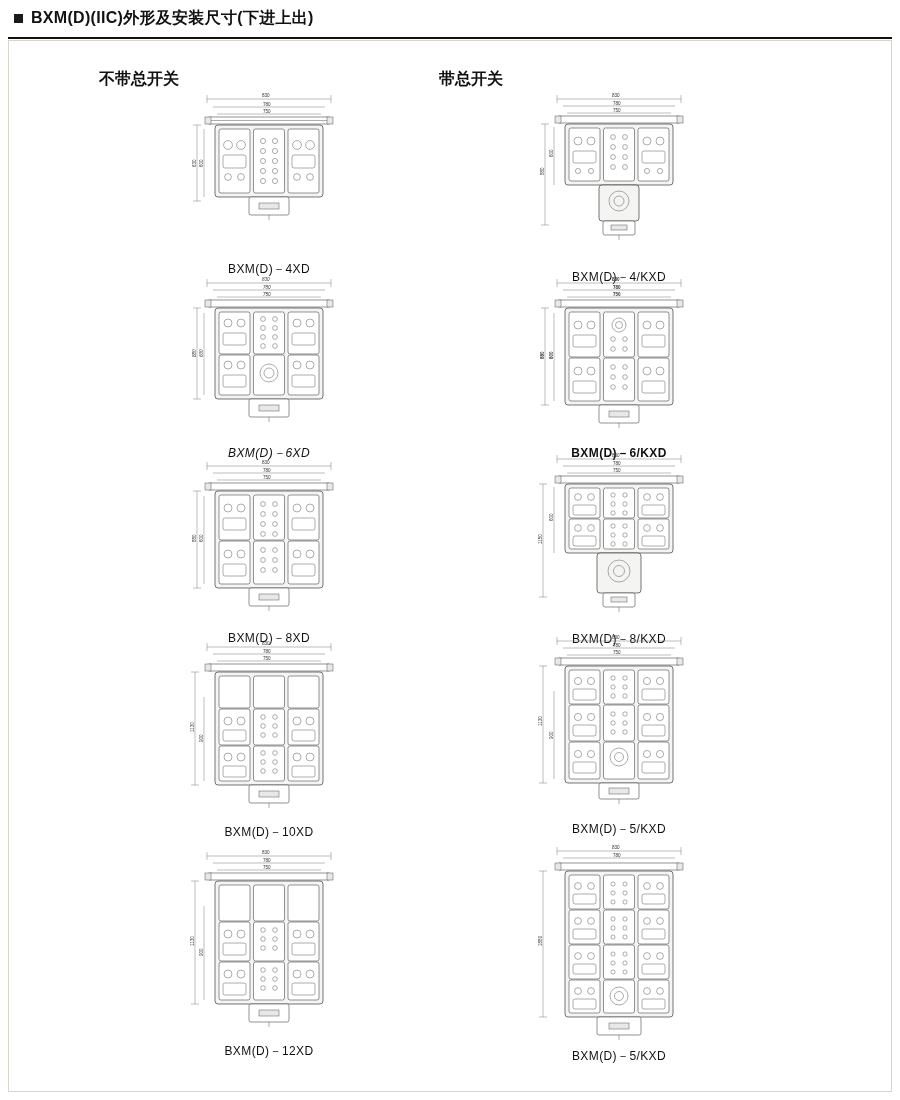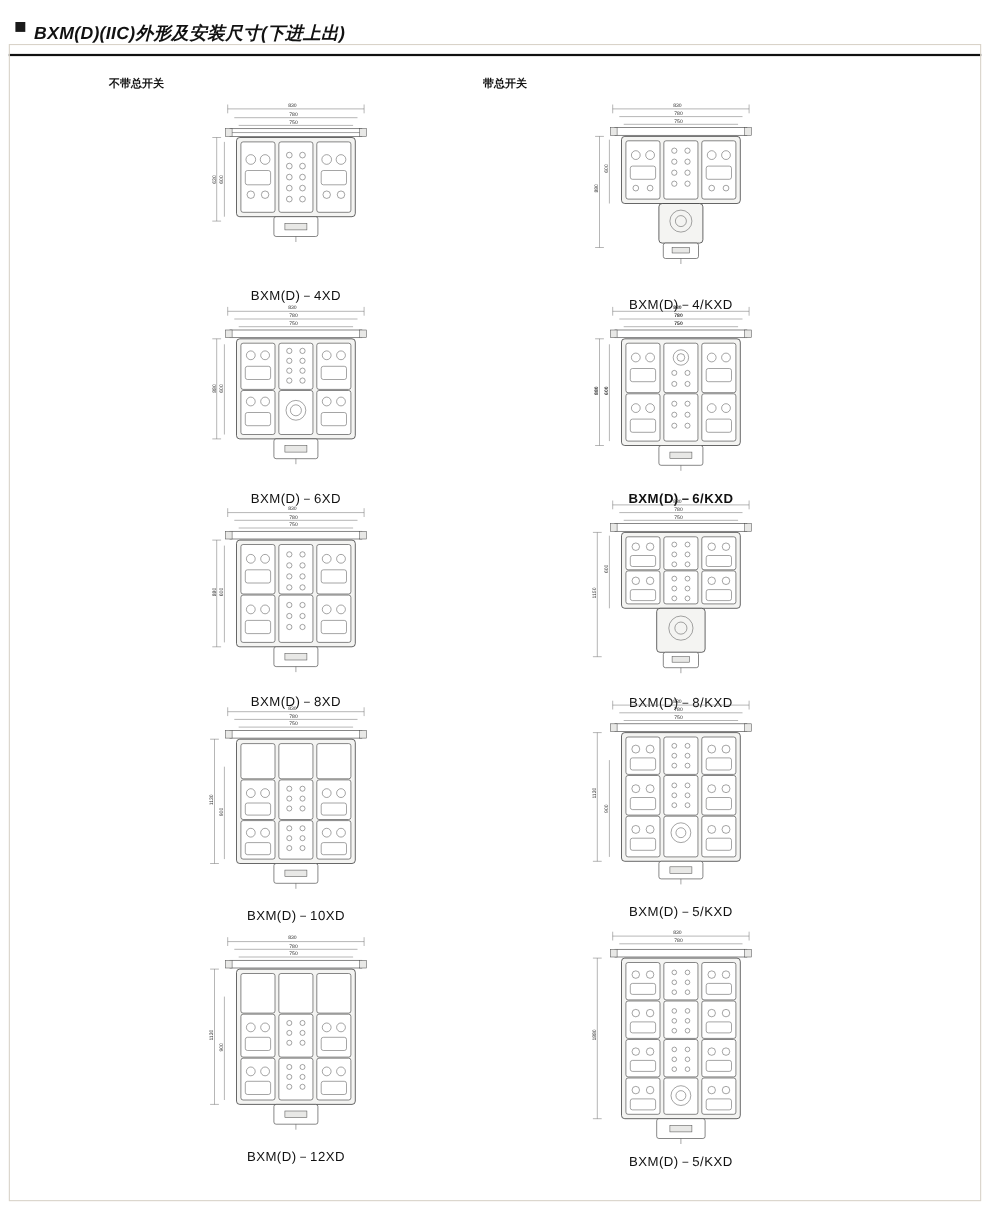--- a/index.html
+++ b/index.html
@@ -1,23 +1,23 @@
 <!DOCTYPE html>
 <html><head>
 <meta charset="utf-8">
 <style>
   html,body{margin:0;padding:0;background:#ffffff;}
   body{width:900px;height:1100px;font-family:"Liberation Sans","DejaVu Sans",sans-serif;color:#000;}
   .page{position:relative;width:900px;height:1100px;box-sizing:border-box;}
-  .header{display:flex;align-items:flex-start;gap:8px;padding:20px 0 8px 14px;font-style:italic;}
+  .header{display:flex;align-items:center;gap:8px;padding:8px 0 8px 14px;}
   .header .sq{width:9px;height:9px;background:#1a1a1a;display:inline-block;}
   .header .title{font-size:16px;font-weight:600;letter-spacing:.3px;color:#111;}
   .hrule{height:2px;background:#111;margin:0 8px 0 8px;}
   .frame{position:absolute;left:8px;top:40px;width:884px;height:1052px;border:1px solid #d9d3c9;box-sizing:border-box;}
-  .colhead{position:absolute;font-size:10px;font-weight:700;color:#111;}
+  .colhead{position:absolute;font-size:16px;font-weight:700;color:#111;}
   .ch-left{left:90px;top:28px;}
   .ch-right{left:430px;top:28px;}
   .cell{position:absolute;}
   .cap{text-align:center;font-size:12px;color:#111;margin-top:2px;letter-spacing:.4px;}
   svg{display:block;}
   .lnt{stroke:#5a5a5a;stroke-width:.5;fill:none;}
   .dim{stroke:#6b6b6b;stroke-width:.45;fill:none;}
   .dimtxt{font-size:4.6px;fill:#333;font-family:"Liberation Sans",sans-serif;}
   .dimtxtv{font-size:4.6px;fill:#333;font-family:"Liberation Sans",sans-serif;}
   .fillb{fill:#f4f4f2;stroke:#3b3b3b;stroke-width:.7;}
@@ -94,21 +94,21 @@
           </g>
 
           <rect class="fillw" x="70" y="108" width="40" height="18" rx="2"></rect>
           <rect class="gray" x="80" y="114" width="20" height="6"></rect>
           <line class="lnt" x1="90" y1="126" x2="90" y2="131"></line>
         </g>
       </svg>
       <div class="cap">BXM(D)－4XD</div>
     </div>
 
-    <div class="cell" style="left:170px;top:232px;width:180px;">
+    <div class="cell" style="left:170px;top:232px;width:180px;font-style:italic;">
       <svg width="180" height="170" viewBox="0 0 180 170">
         <line class="dim" x1="28" y1="10" x2="152" y2="10"></line>
         <line class="dim" x1="28" y1="6" x2="28" y2="14"></line>
         <line class="dim" x1="152" y1="6" x2="152" y2="14"></line>
         <text class="dimtxt" x="83" y="8">830</text>
         <line class="dim" x1="34" y1="17" x2="146" y2="17"></line>
         <text class="dimtxt" x="84" y="15.5">780</text>
         <line class="dim" x1="38" y1="24" x2="142" y2="24"></line>
         <text class="dimtxt" x="84" y="22.5">750</text>
         <rect class="fillw" x="30" y="27" width="120" height="7"></rect>

